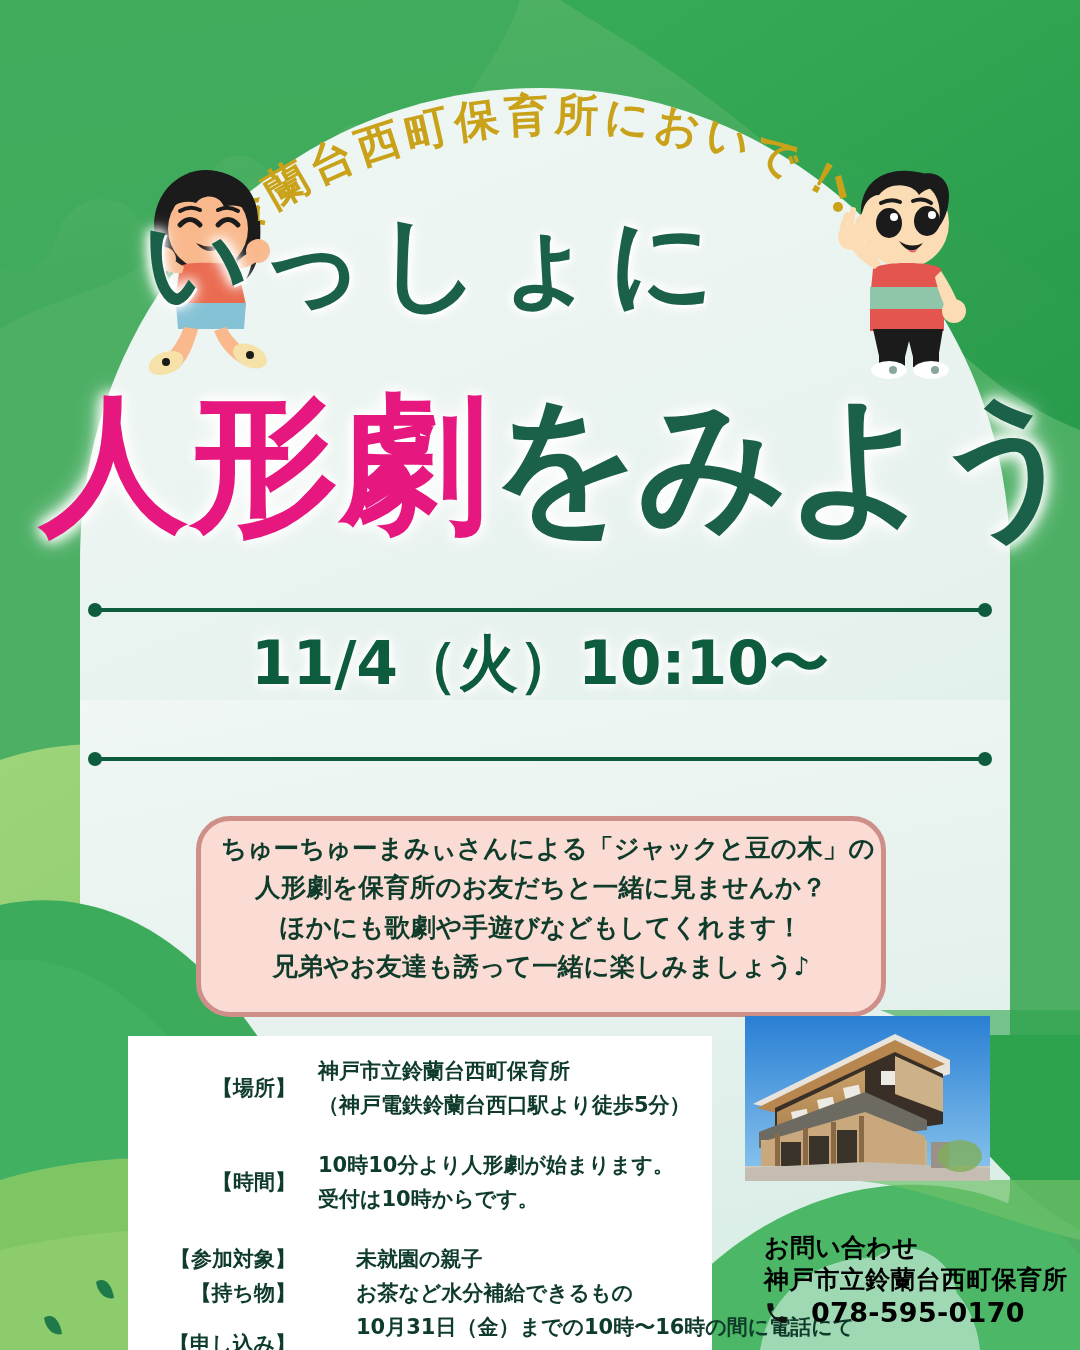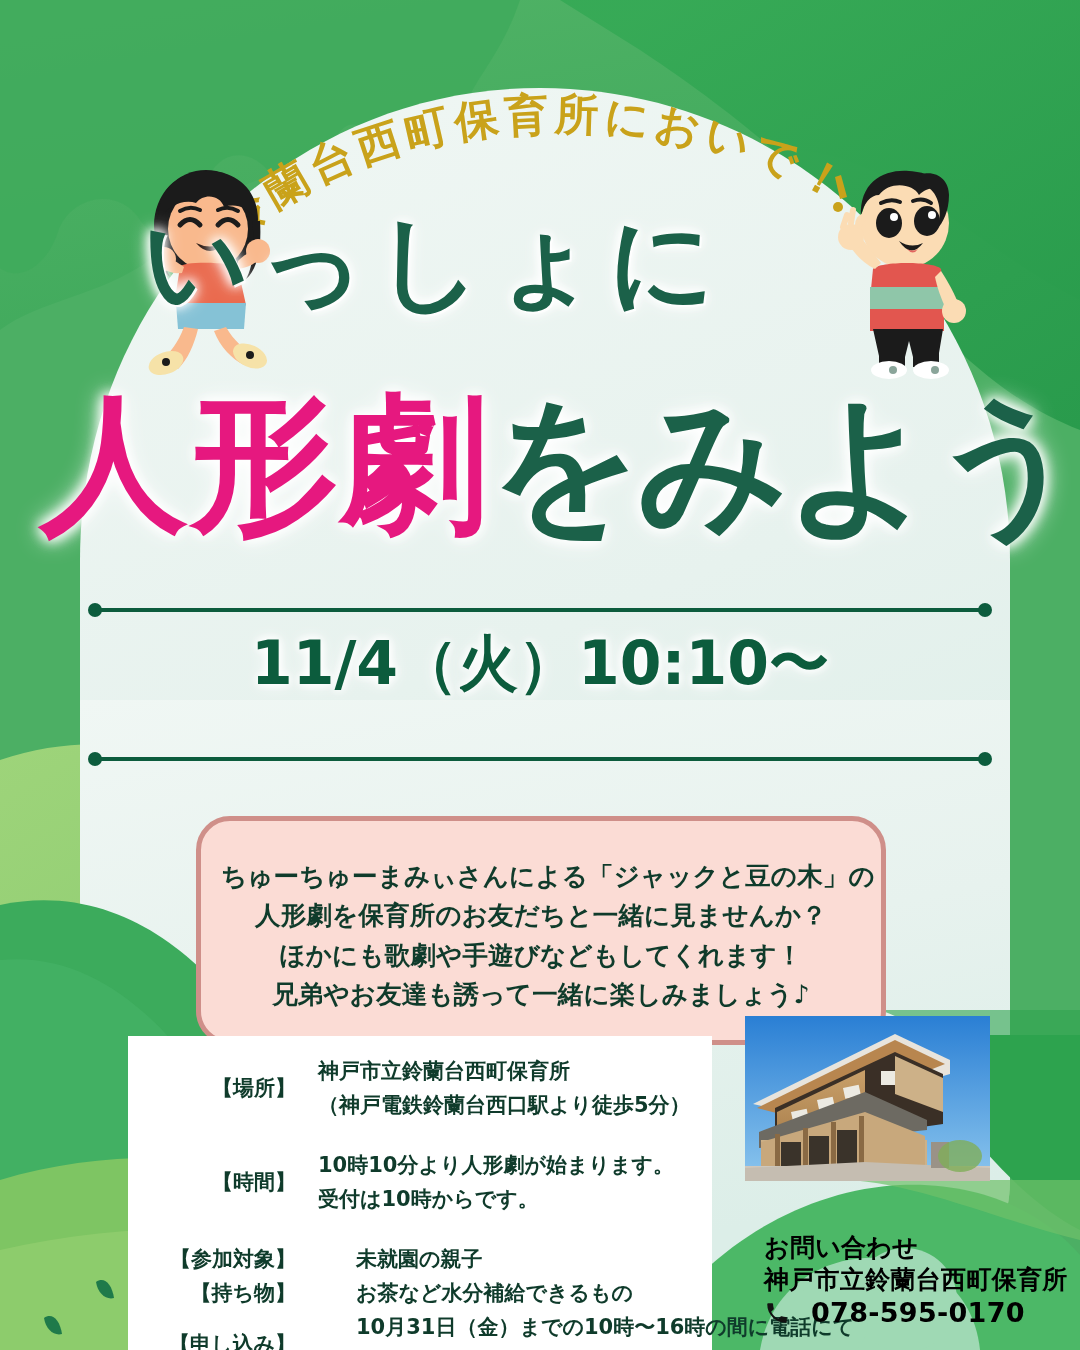--- a/index.html
+++ b/index.html
@@ -80,21 +80,21 @@
     font-weight:700;
     color:#0c5c3d;
     letter-spacing:0px;
     white-space:nowrap;
     text-shadow:0 0 10px #ffffff,0 0 10px #ffffff,0 0 18px #ffffff;
   }
 
   
   #desc-box {
     position:absolute; left:196px; top:816px; width:690px;
-    padding:36px 20px 26px;
+    padding:8px 20px 26px;
     background:#fbdcd5;
     border:5px solid #cf8f89;
     border-radius:34px;
     text-align:center;
   }
   #desc-box p {
     font-size:25.5px;
     font-weight:700;
     color:#0f3b2b;
     line-height:1.54;

